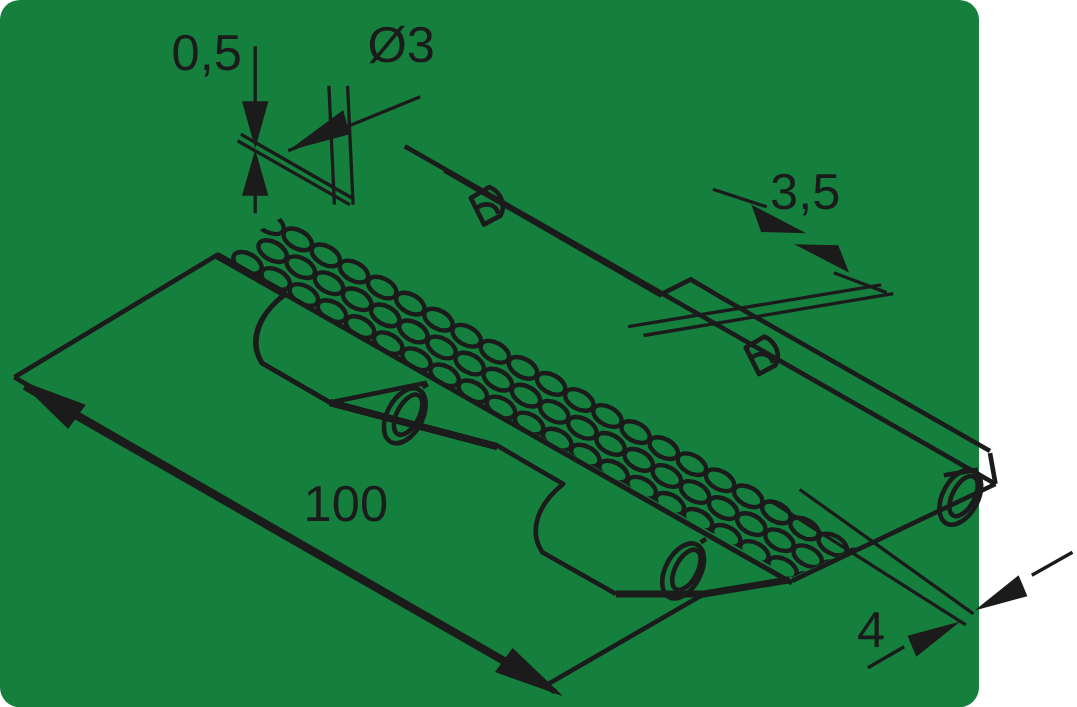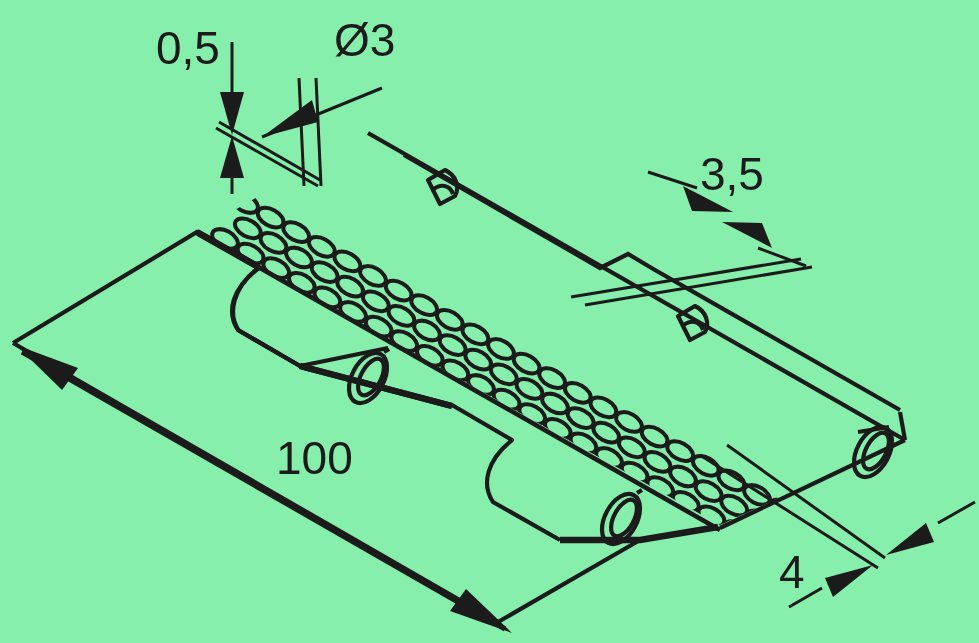--- a/index.html
+++ b/index.html
@@ -5,22 +5,23 @@
 <style>
   html,body{margin:0;padding:0;background:#ffffff;}
   body{
     width:979px;height:643px;
     font-family:"Liberation Sans", sans-serif;
     overflow:hidden;
     position:relative;
   }
   #drawing-root{
     position:relative;
-    width:979px;height:643px;
-    background:#86efac;
+    width:890px;height:643px;
+    background:#15803d;
+    border-radius:18px;
   }
   svg#tech-drawing{
     display:block;
     width:979px;height:643px;
   }
   .dim-text{
     font-family:"Liberation Sans", sans-serif;
     font-weight:400;
     fill:#1b1b1b;
     font-size:46px;

